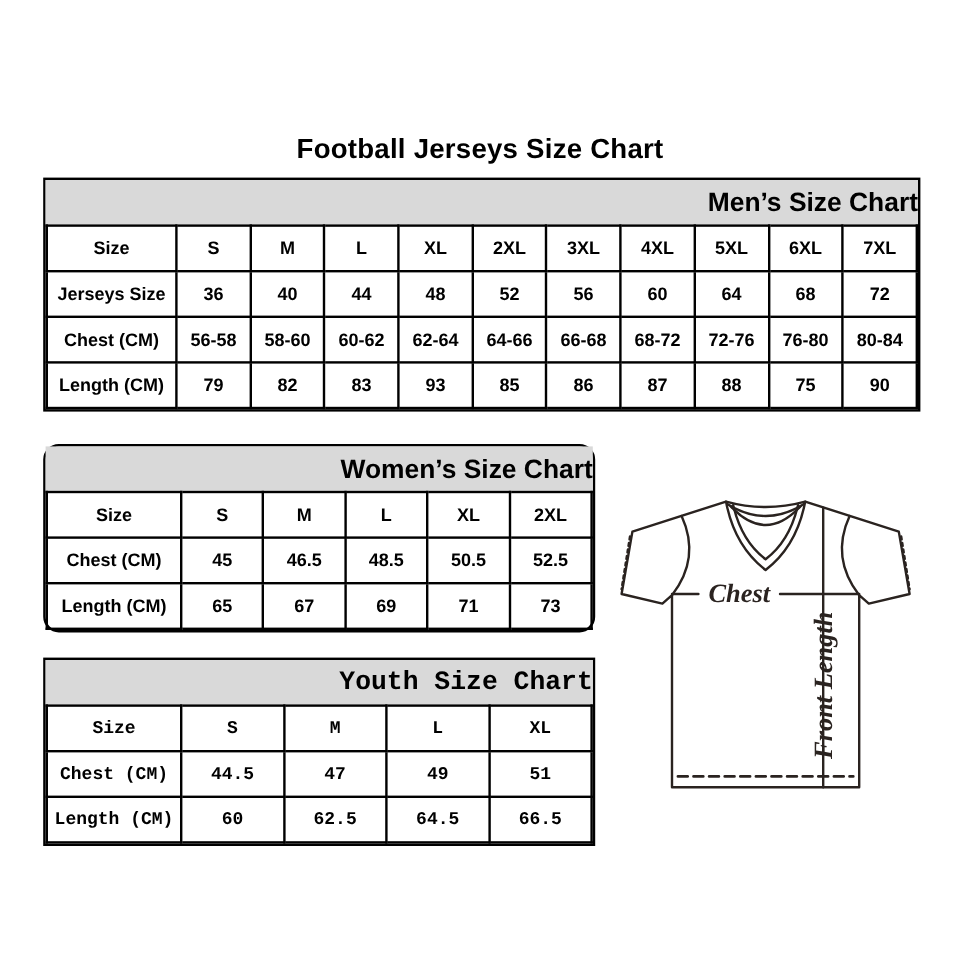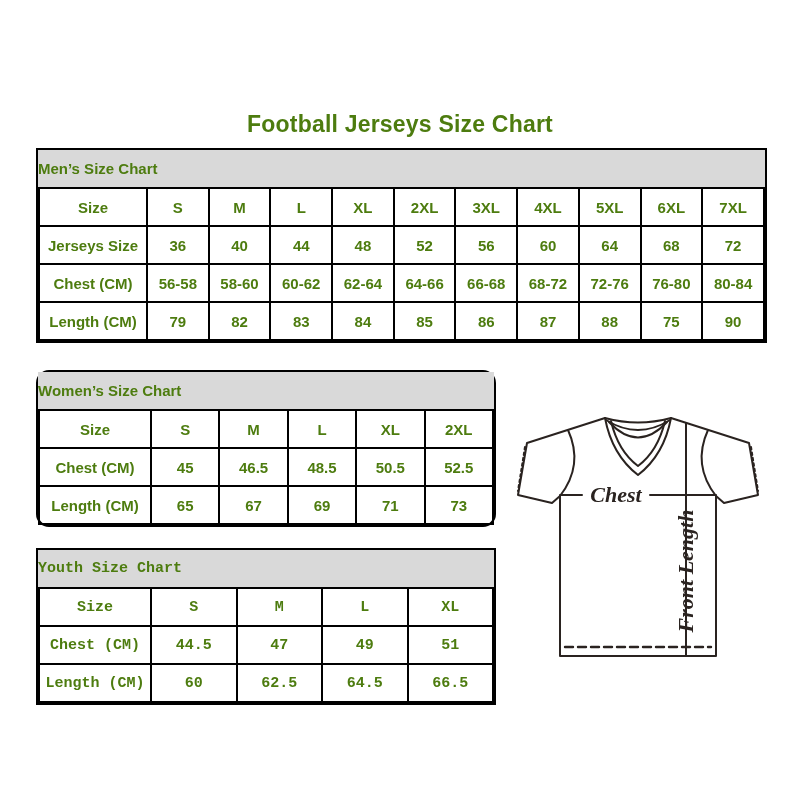--- a/index.html
+++ b/index.html
@@ -1,29 +1,29 @@
 <!DOCTYPE html>
 <html><head>
 <meta charset="utf-8">
 <style>
   html,body{margin:0;padding:0;background:#ffffff;}
   .page{
     position:relative;width:800px;height:800px;background:#ffffff;
-    font-family:"Liberation Sans",sans-serif;color:#4d7c0f;overflow:hidden;
+    font-family:"Liberation Sans",sans-serif;color:#000000;overflow:hidden;
   }
   .title{
     position:absolute;top:96px;left:0;width:100%;
     text-align:center;font-size:23px;font-weight:bold;letter-spacing:.2px;
   }
   .size-table{position:absolute;border:2px solid #000;background:#fff;}
   .size-table.mens{left:36px;top:148px;width:727px;}
   .size-table.womens{left:36px;top:370px;width:456px;border-radius:13px;}
   .size-table.youth{left:36px;top:548px;width:456px;font-family:Liberation Mono, monospace;}
   .table-header{
-    background:#d9d9d9;text-align:left;font-weight:bold;font-size:15px;
+    background:#d9d9d9;text-align:right;font-weight:bold;font-size:22px;
     height:37px;line-height:37px;
   }
   .size-table table{
     border-collapse:collapse;width:100%;table-layout:fixed;
     border-top:2px solid #d946ef;
   }
   .size-table td{
     border:2px solid #000;text-align:center;vertical-align:middle;
     font-weight:bold;font-size:15px;height:36px;padding:0 2px;
     white-space:nowrap;overflow:hidden;
@@ -92,21 +92,21 @@
             <td>68-72</td>
             <td>72-76</td>
             <td>76-80</td>
             <td>80-84</td>
           </tr>
           <tr>
             <td class="label">Length (CM)</td>
             <td>79</td>
             <td>82</td>
             <td>83</td>
-            <td>84</td>
+            <td>93</td>
             <td>85</td>
             <td>86</td>
             <td>87</td>
             <td>88</td>
             <td>75</td>
             <td>90</td>
           </tr>
         </tbody>
     </table>
   </section>

